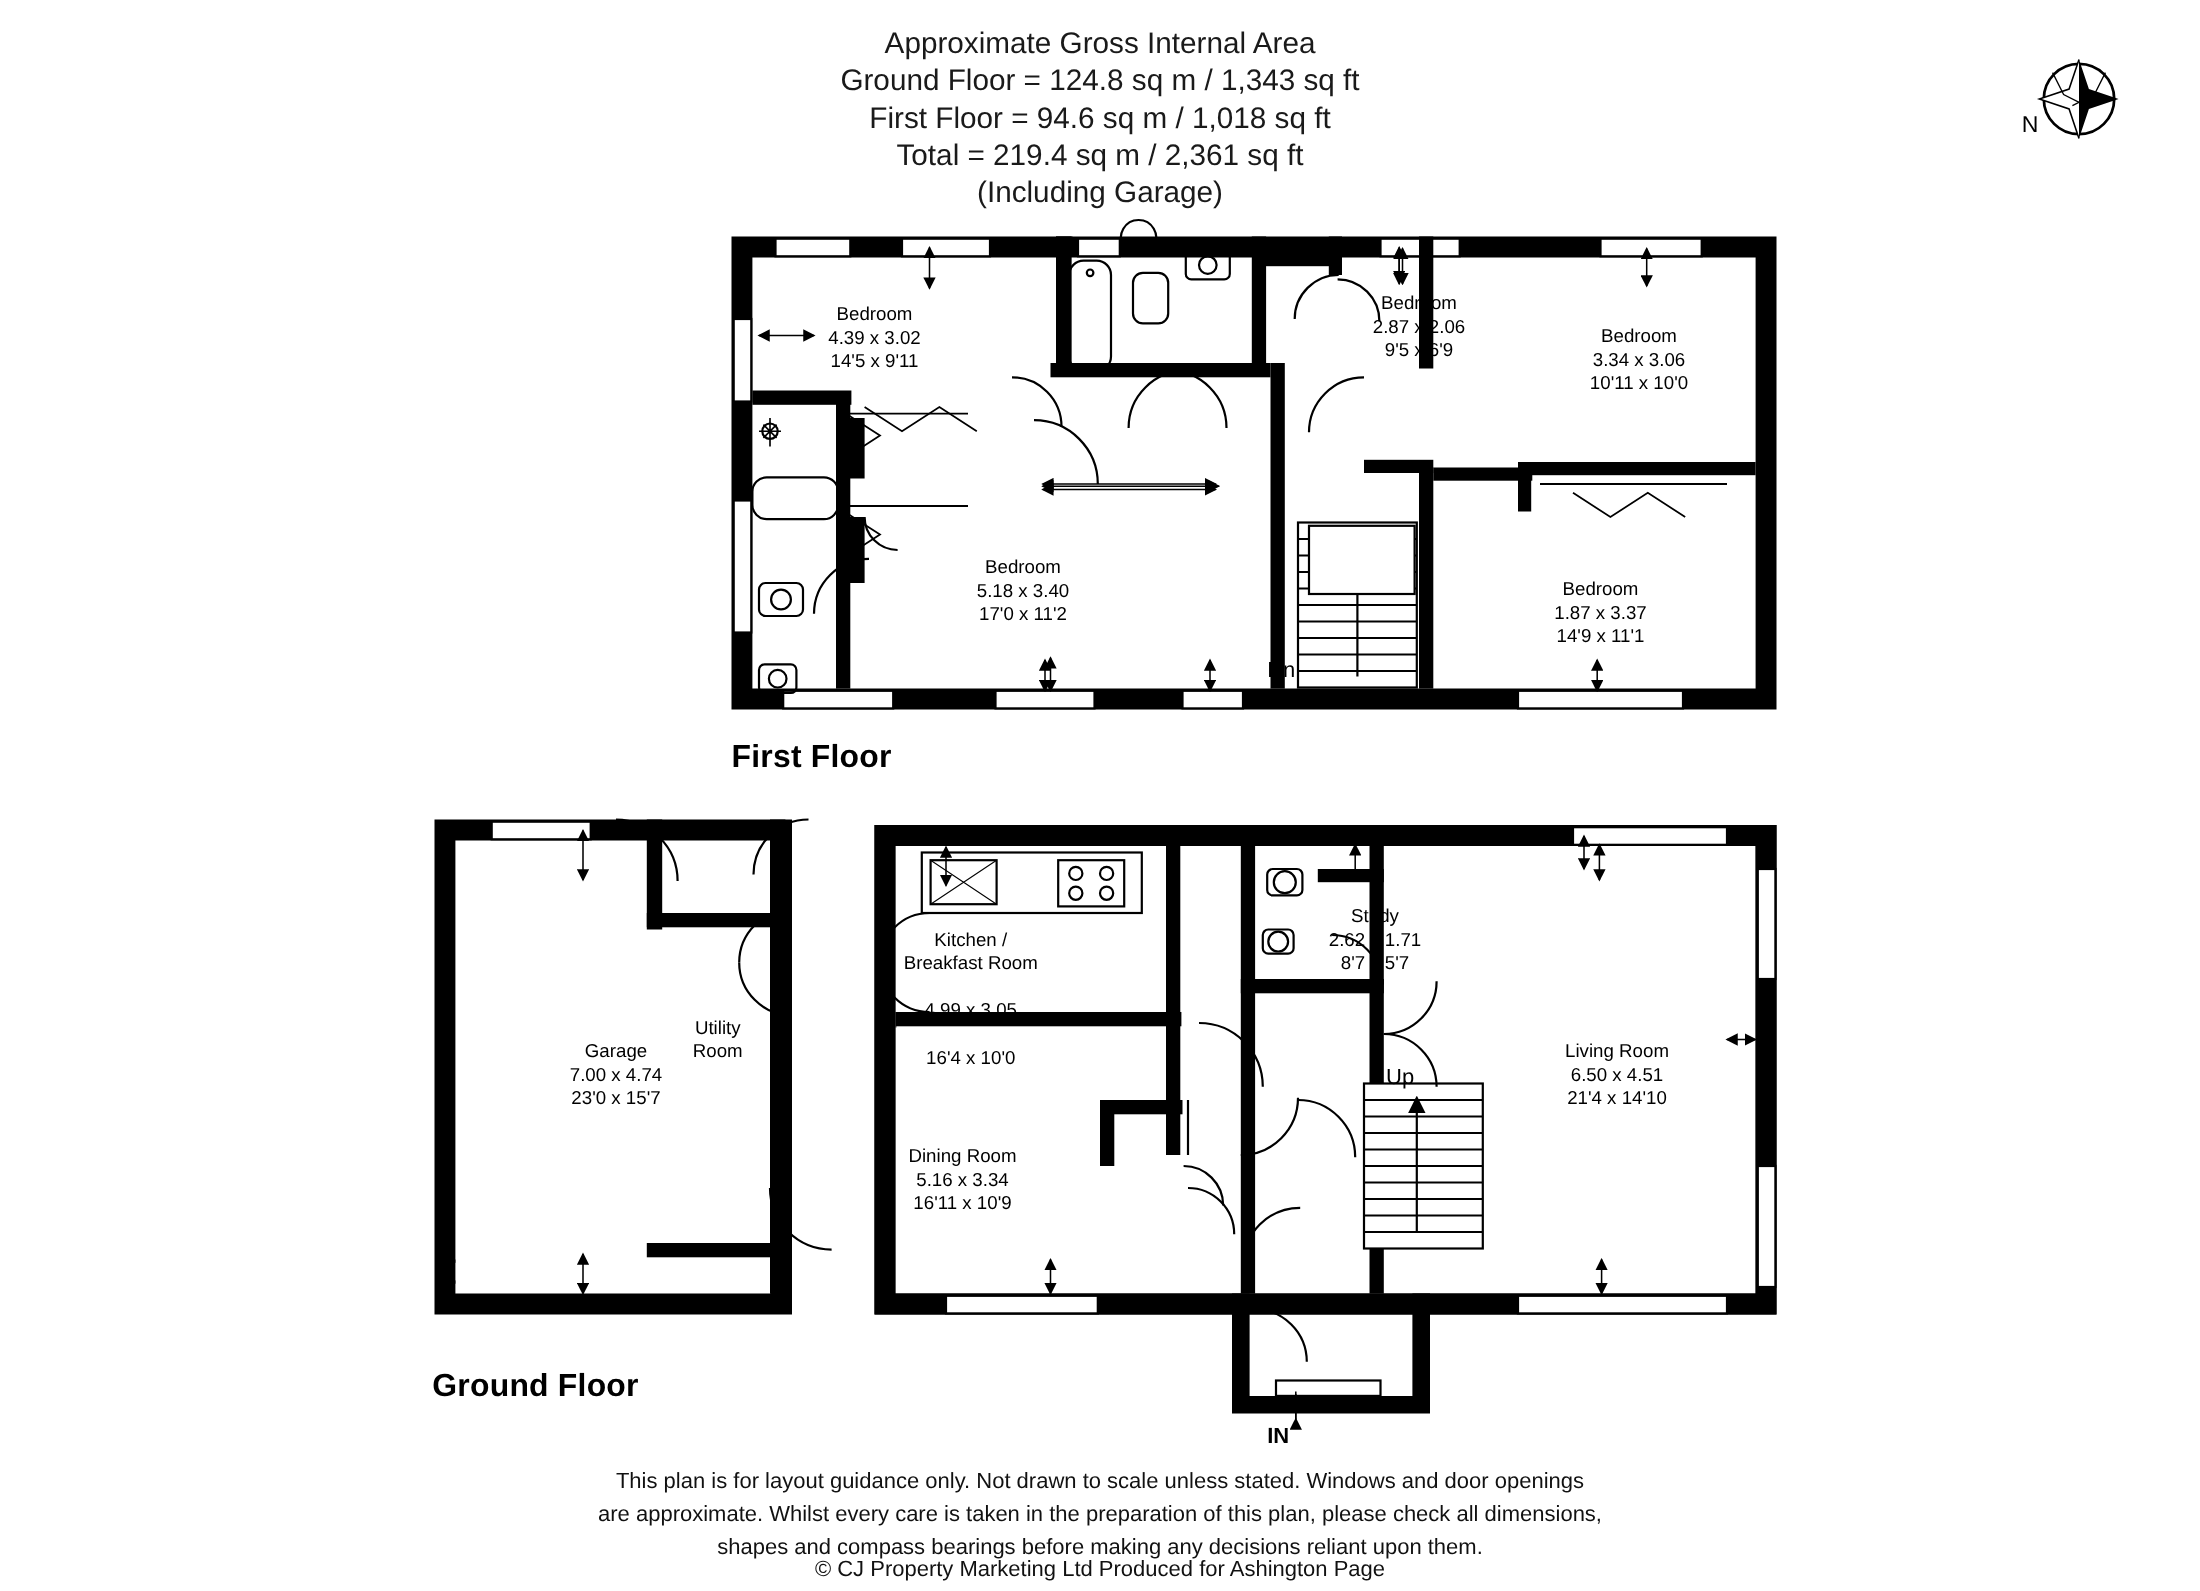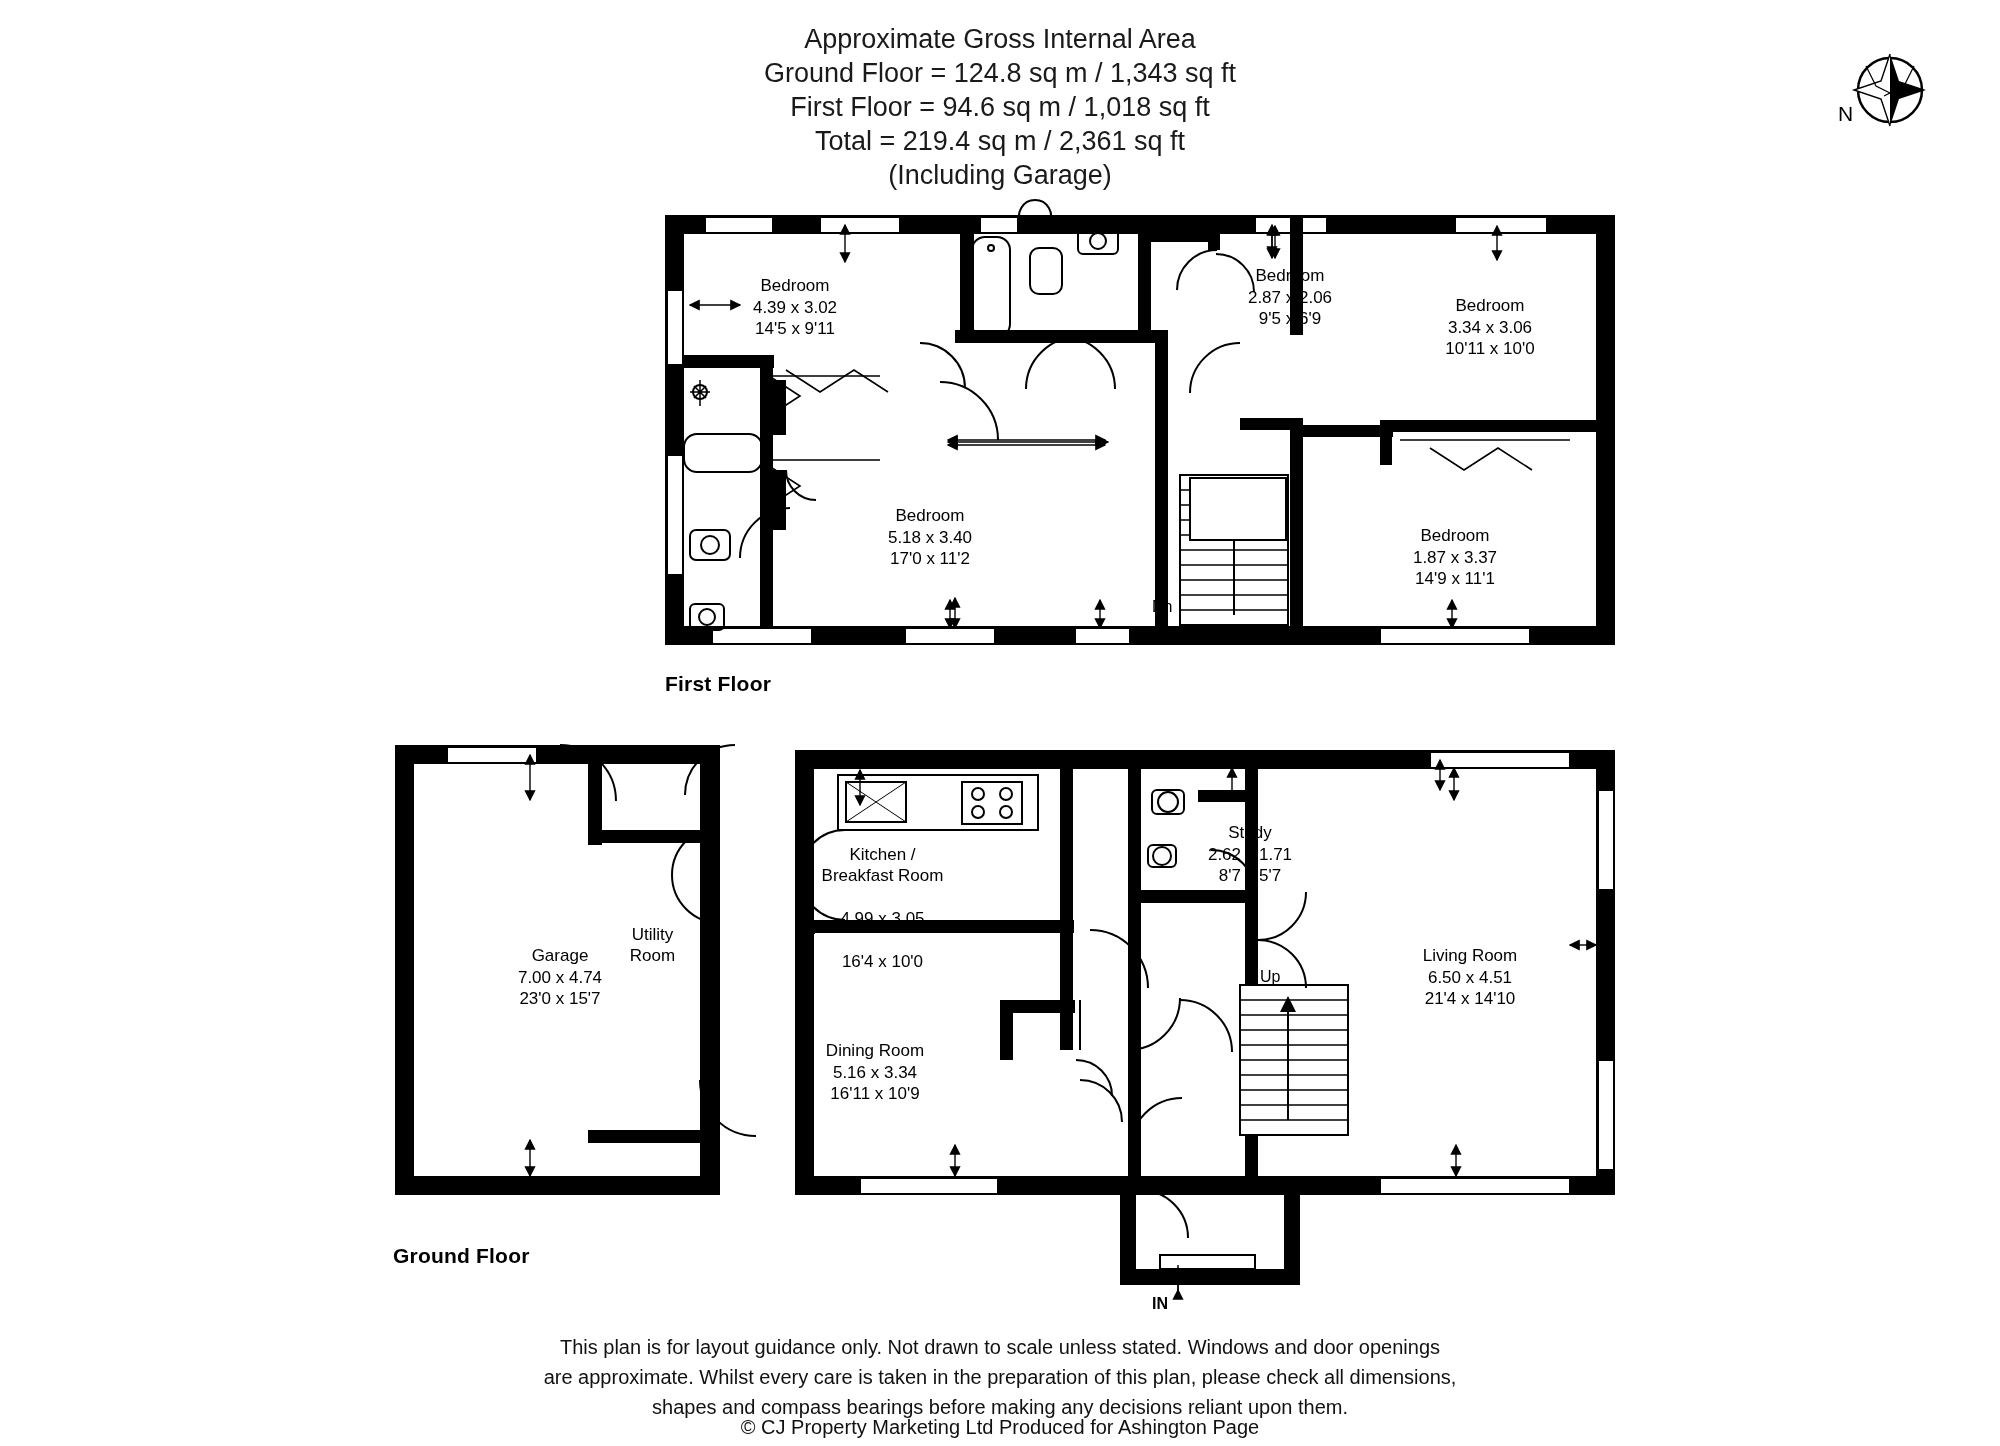--- a/index.html
+++ b/index.html
@@ -35,38 +35,38 @@
     position: absolute;
     left: 0;
     width: 2000px;
     text-align: center;
     font-size: 20px;
     line-height: 30px;
     color: #111;
   }
   .floor-label {
     position: absolute;
-    font-size: 21px;
+    font-size: 29px;
     font-weight: bold;
     color: #000;
     letter-spacing: 0.2px;
   }
   .room {
     position: absolute;
     text-align: center;
     font-size: 17px;
     line-height: 21.5px;
     color: #000;
     white-space: nowrap;
   }
   .room .nm { display: block; }
   .room .dm { display: block; }
   .tiny {
     position: absolute;
-    font-size: 16px;
+    font-size: 20px;
     color: #000;
     white-space: nowrap;
   }
   .compass-n {
     position: absolute;
     font-size: 21px;
     color: #000;
   }
 </style>
 </head>

